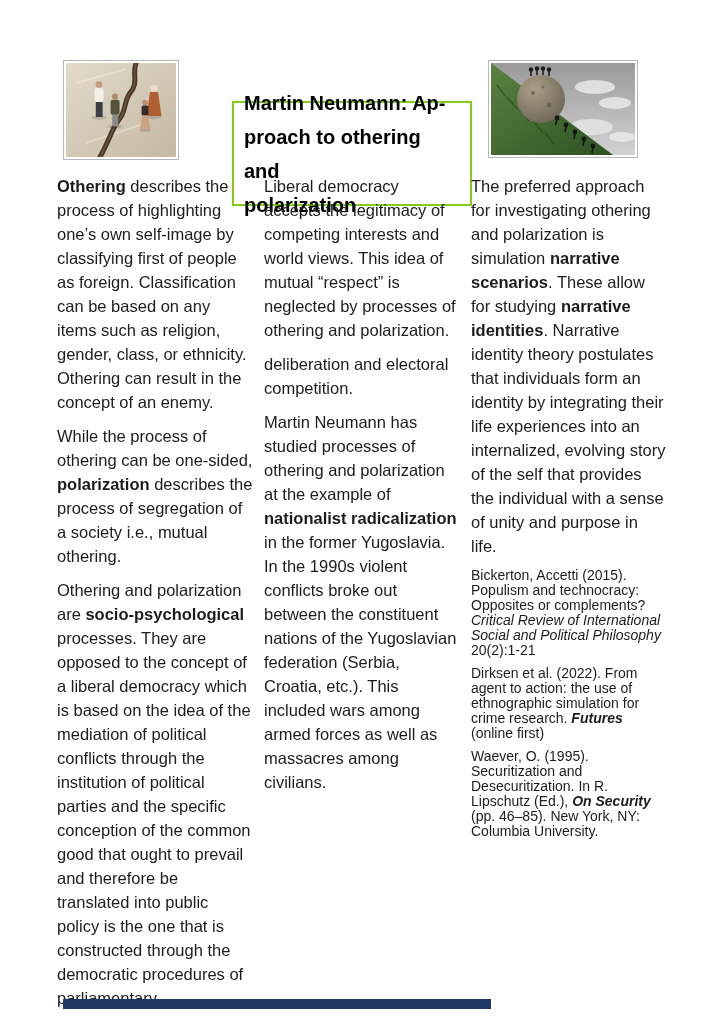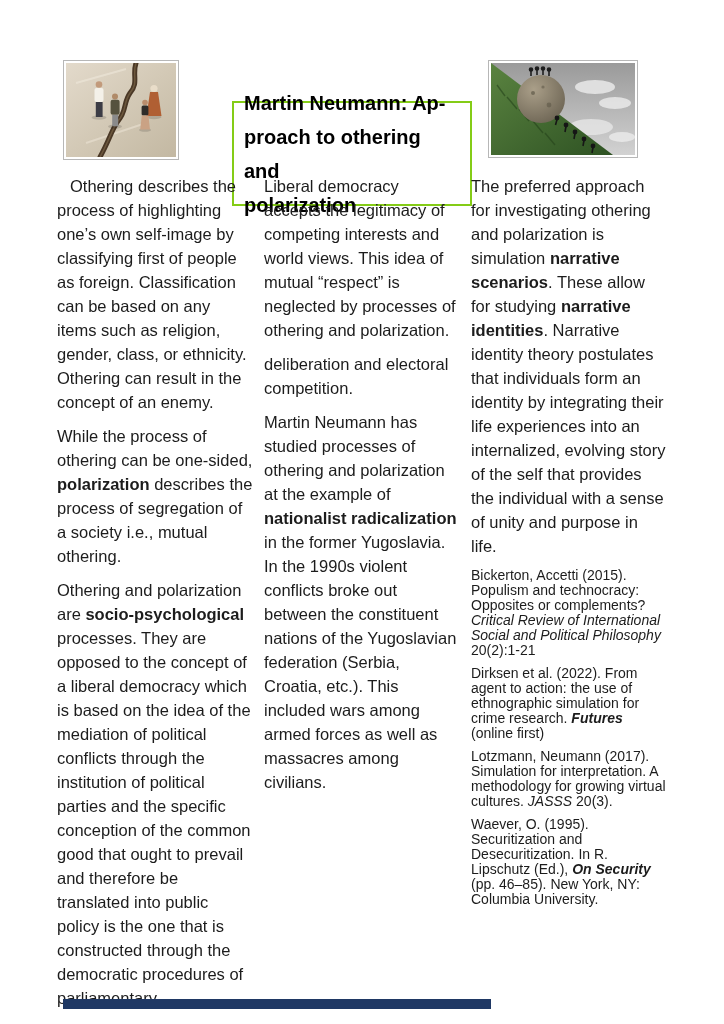--- a/index.html
+++ b/index.html
@@ -160,33 +160,32 @@
         <circle cx="93" cy="76" r="1.6"></circle>
           <line x1="93" y1="77.5" x2="92" y2="83"></line>
         <circle cx="102" cy="83" r="1.6"></circle>
           <line x1="102" y1="84.5" x2="101" y2="90"></line>
       </g>
     </svg>
   </div>
 
   <div class="columns">
     <div class="col">
-        <p class="para"><span style="font-weight: normal; margin-left: 13px;">Othering</span><span> describes the process of highlighting one’s own self-image by classifying first of people as foreign. Classification can be based on any items such as religion, gender, class, or ethnicity. Othering can result in the concept of an enemy.</span></p>
+        <p class="para"><span style="font-weight: bold;">Othering</span><span> describes the process of highlighting one’s own self-image by classifying first of people as foreign. Classification can be based on any items such as religion, gender, class, or ethnicity. Othering can result in the concept of an enemy.</span></p>
         <p class="para"><span>While the process of othering can be one-sided, </span><span style="font-weight: bold;">polarization</span><span> describes the process of segregation of a society i.e., mutual othering.</span></p>
         <p class="para"><span>Othering and polarization are </span><span style="font-weight: bold;">socio-psychological</span><span> processes. They are opposed to the concept of a liberal democracy which is based on the idea of the mediation of political conflicts through the institution of political parties and the specific conception of the common good that ought to prevail and therefore be translated into public policy is the one that is constructed through the democratic procedures of parliamentary</span></p>
       </div>
     <div class="col">
         <p class="para"><span>Liberal democracy accepts the legitimacy of competing interests and world views. This idea of mutual “respect” is neglected by processes of othering and polarization.</span></p>
         <p class="para"><span>deliberation and electoral competition.</span></p>
         <p class="para"><span>Martin Neumann has studied processes of othering and polarization at the example of </span><span style="font-weight: bold;">nationalist radicalization</span><span> in the former Yugoslavia. In the 1990s violent conflicts broke out between the constituent nations of the Yugoslavian federation (Serbia, Croatia, etc.). This included wars among armed forces as well as massacres among civilians.</span></p>
       </div>
     <div class="col">
         <p class="para"><span>The preferred approach for investigating othering and polarization is simulation </span><span style="font-weight: bold;">narrative scenarios</span><span>. These allow for studying </span><span style="font-weight: bold;">narrative identities</span><span>. Narrative identity theory postulates that individuals form an identity by integrating their life experiences into an internalized, evolving story of the self that provides the individual with a sense of unity and purpose in life.</span></p>
         <p class="ref"><span>Bickerton, Accetti (2015). Populism and technocracy: Opposites or complements? </span><span style="font-style: italic;">Critical Review of International Social and Political Philosophy</span><span> 20(2):1-21</span></p>
         <p class="ref"><span>Dirksen et al. (2022). From agent to action: the use of ethnographic simulation for crime research. </span><span style="font-style: italic; font-weight: bold;">Futures</span><span> (online first)</span></p>
-        <p class="ref"><span>Lotzmann, Neumann (2017). Simulation for interpretation. A methodology for growing virtual cultures.  </span><span style="font-style: italic;">JASSS</span><span> 20(3).</span></p>
         <p class="ref"><span>Waever, O. (1995). Securitization and Desecuritization. In R. Lipschutz (Ed.), </span><span style="font-style: italic; font-weight: bold;">On Security</span><span> (pp. 46–85). New York, NY: Columbia University.</span></p>
       </div>
   </div>
 
   <div class="footer-bar" style="background: rgb(31, 56, 100);"></div>
 
 </div>
 
 </body></html>

